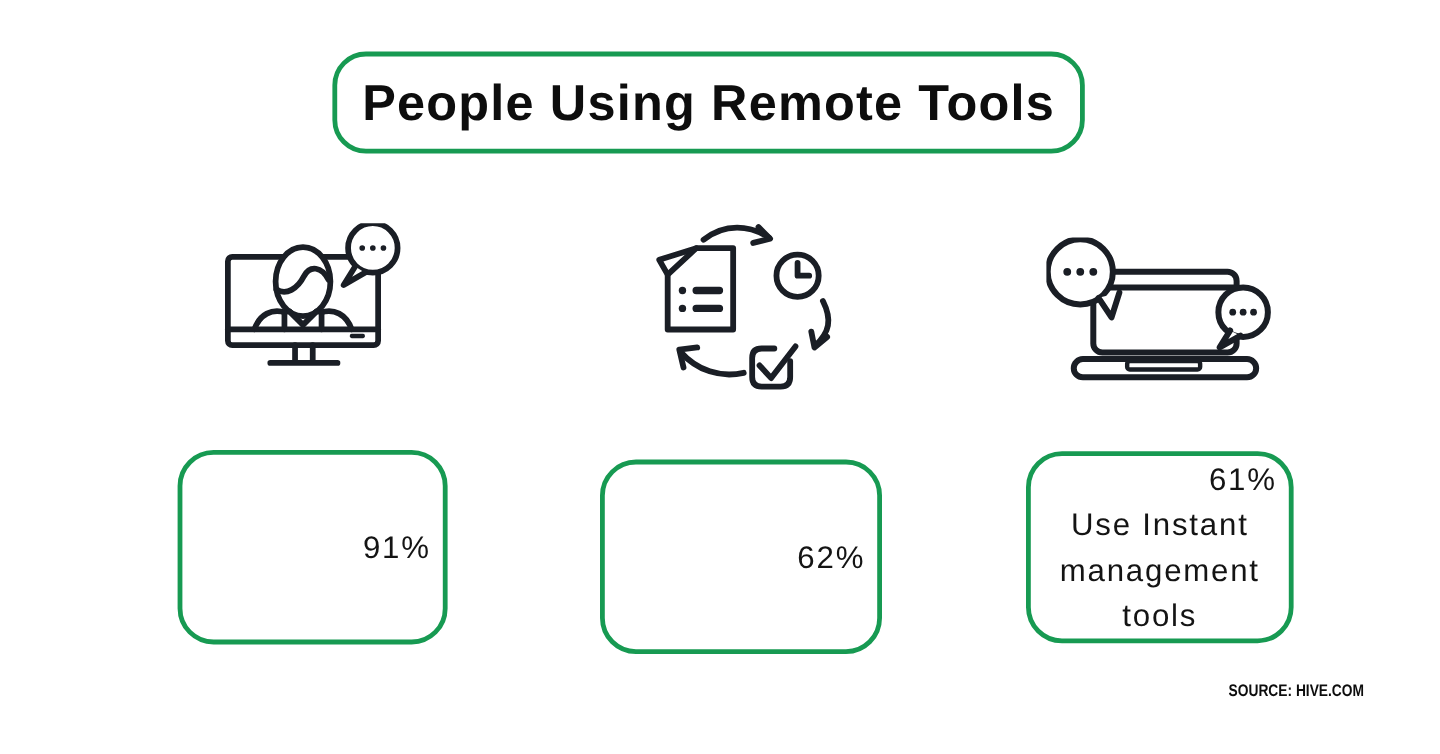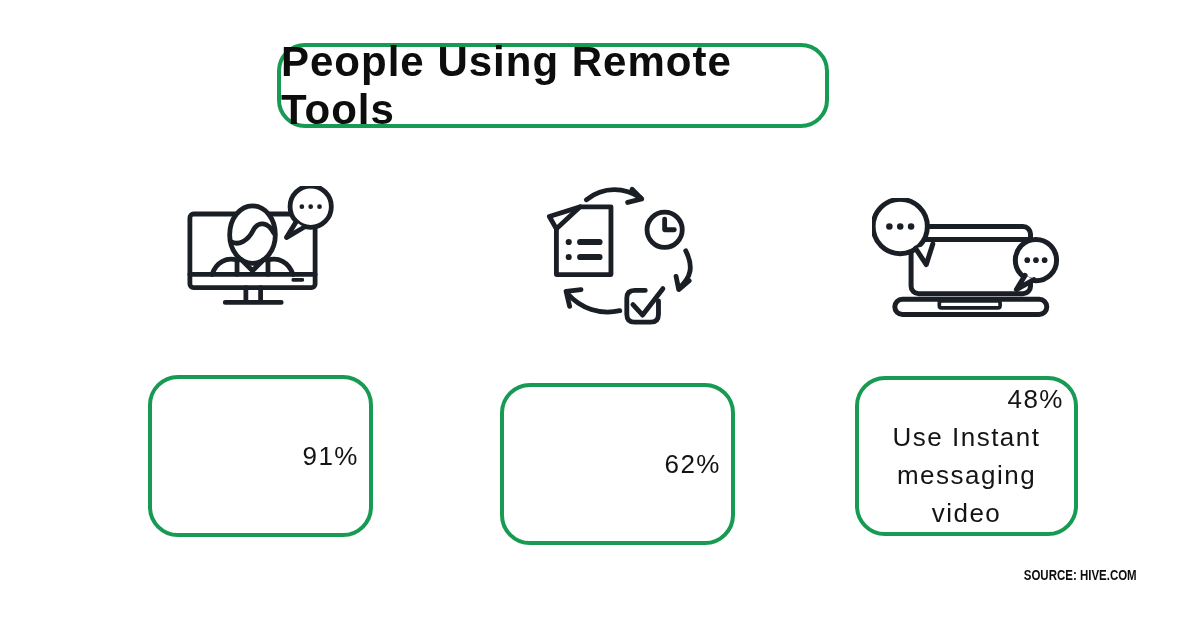--- a/index.html
+++ b/index.html
@@ -12,21 +12,21 @@
   html,body{width:1200px;height:628px;}
   body{
     position:relative;
     width:1200px;height:628px;
     background:var(--background,#fff);
     font-family:"Liberation Sans",sans-serif;
     color:var(--text,#121212);
     overflow:hidden;
   }
   .title-banner{
-    position:absolute;left:277px;top:43px;width:552px;height:85px;
+    position:absolute;left:277px;top:43px;width:627px;height:85px;
     border:4px solid var(--accent-green,#179a52);
     border-radius:28px;
     display:flex;align-items:center;justify-content:center;
     background:var(--background,#fff);
   }
   .title-banner h1{
     font-size:42px;font-weight:700;letter-spacing:1px;color:#0d0d0d;
     font-family:"Liberation Sans",sans-serif;
   }
   .icon-wrap{position:absolute;}
@@ -146,17 +146,17 @@
 
 <div class="stat-card card1">
   <div class="stat-percent">91%</div>
 </div>
 
 <div class="stat-card card2">
   <div class="stat-percent">62%</div>
 </div>
 
 <div class="stat-card card3">
-  <div class="stat-percent">48%</div>
-  <div class="stat-label">Use Instant messaging video</div>
+  <div class="stat-percent">61%</div>
+  <div class="stat-label">Use Instant management tools</div>
 </div>
 
 <div class="source-note">SOURCE: HIVE.COM</div>
 
 </body></html>

